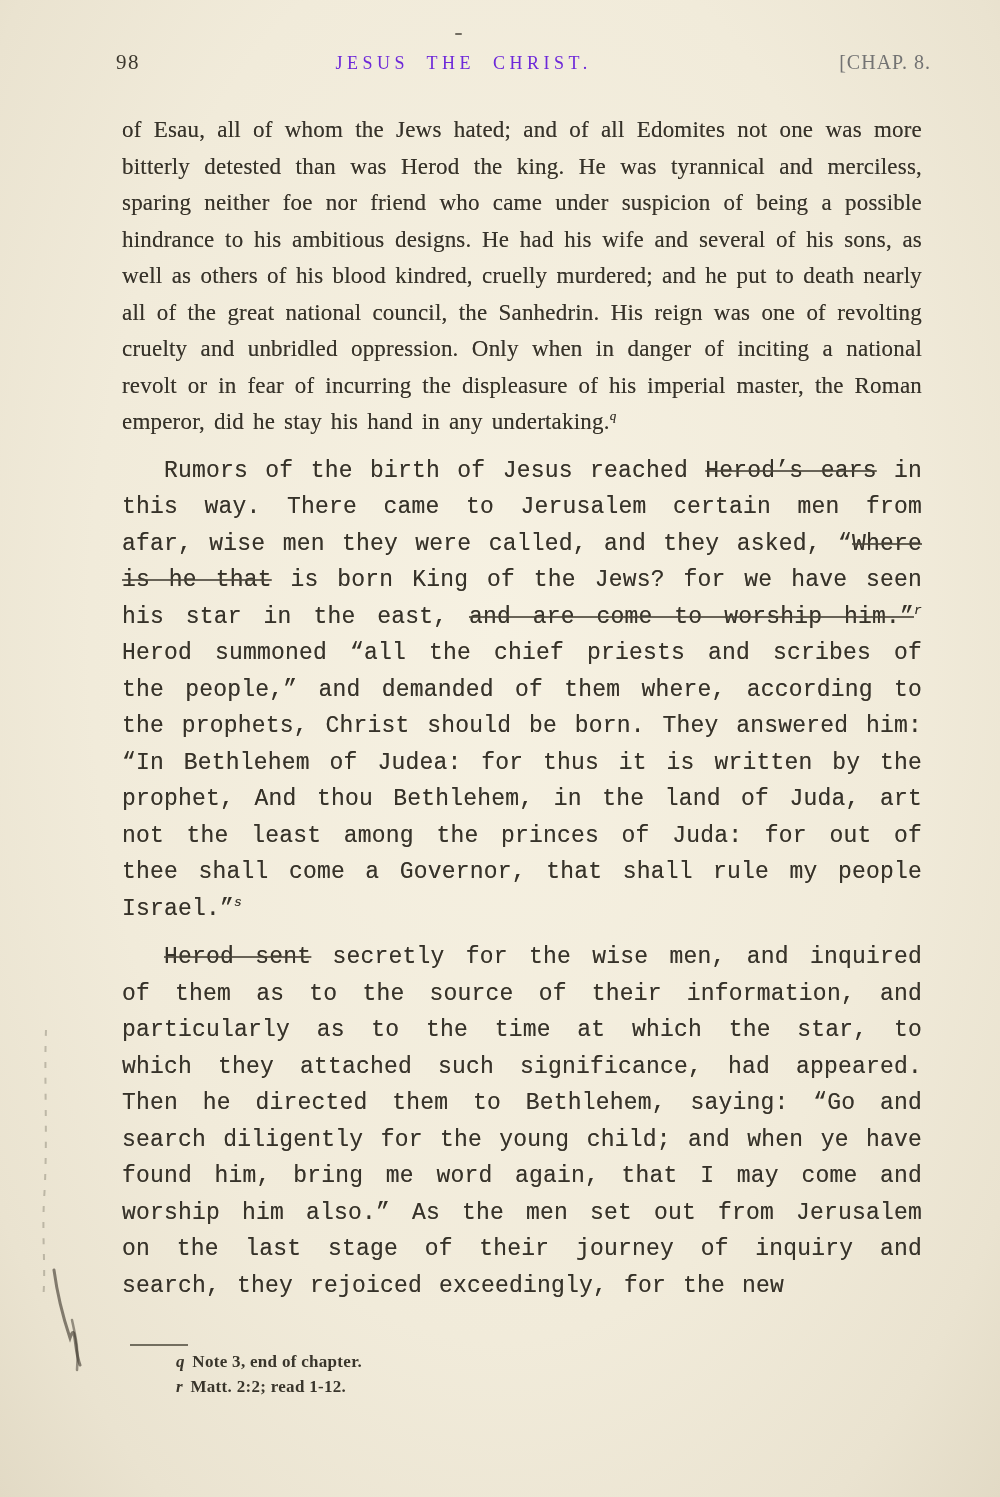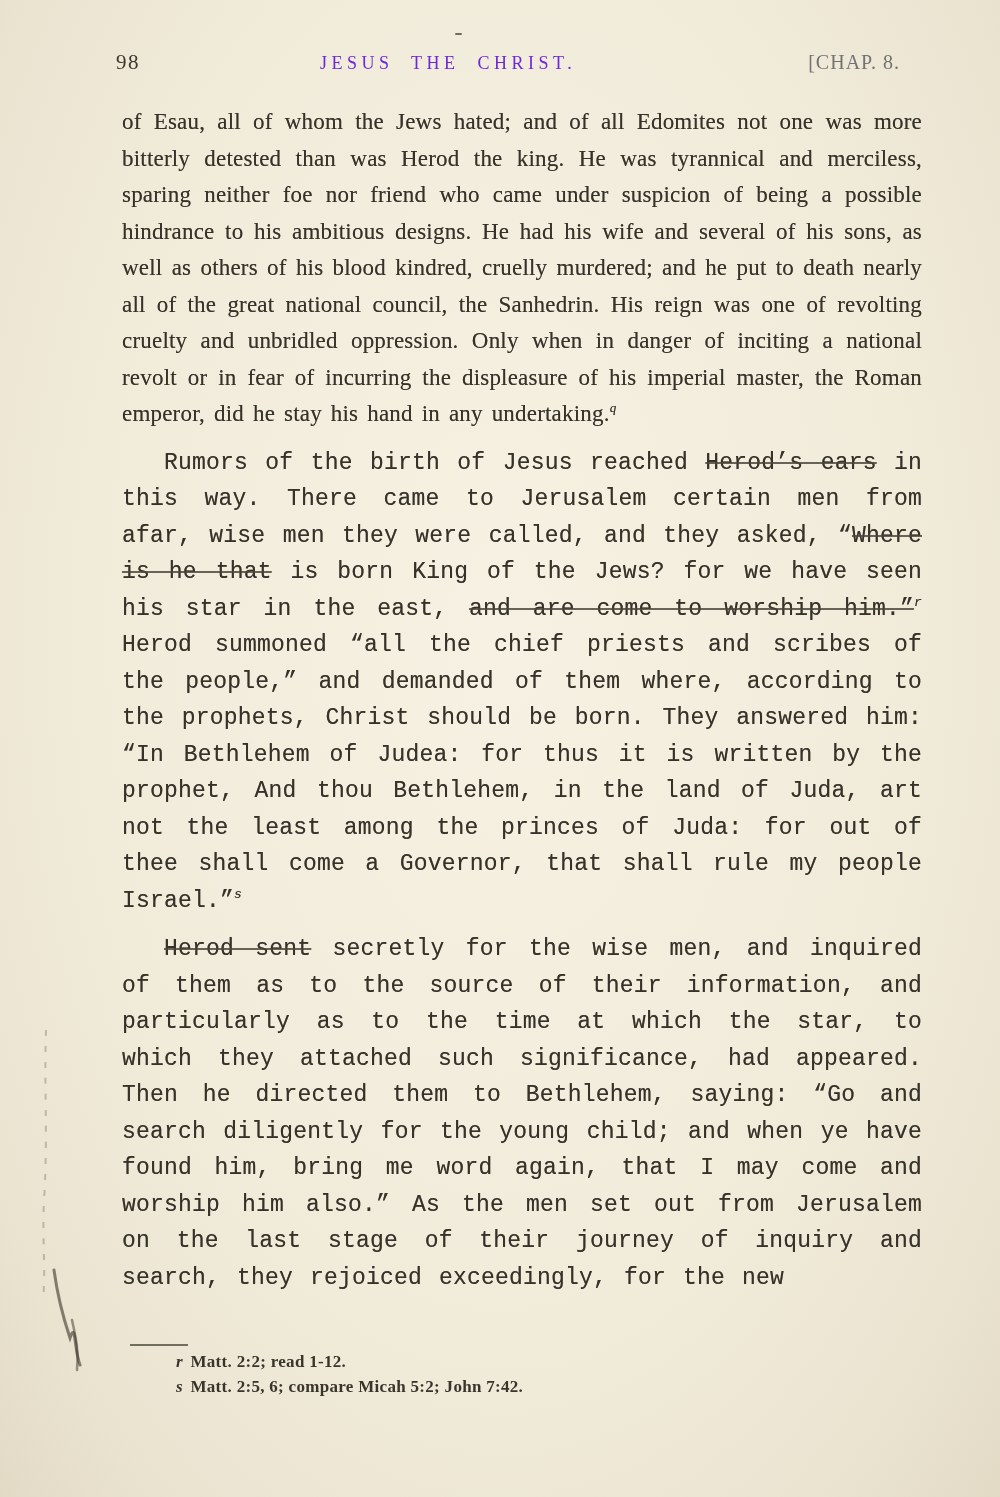--- a/index.html
+++ b/index.html
@@ -10,21 +10,21 @@
     overflow: hidden;
     background:
       radial-gradient(ellipse at 50% 42%, #f6f1e2 0%, #f1ebda 58%, #eae3d0 85%, #e2dac5 100%);
     font-family: "Liberation Serif", serif;
     color: #363229;
   }
 
   
   .page-header {
     position: absolute;
-    top: 50px; left: 116px; right: 100px;
+    top: 50px; left: 116px; right: 69px;
     display: flex;
     justify-content: space-between;
     align-items: baseline;
   }
   .page-number {
     font-size: 21px;
     letter-spacing: 1.5px;
     color: #3c382e;
   }
   .running-title {
@@ -45,21 +45,21 @@
     position: absolute;
     top: 100px;
     left: 122px;
     width: 800px;
     font-size: 23px;
     line-height: 36.5px;
     text-align: justify;
     color: #363229;
     text-shadow: 0 0 0.5px rgba(54, 50, 41, 0.55);
   }
-  .para { margin: 4px 0 12px 0; word-spacing: 3px; letter-spacing: 0.2px; }
+  .para { margin: 12px 0 12px 0; word-spacing: 3px; letter-spacing: 0.2px; }
   .para.indent { text-indent: 42px; font-family: Liberation Mono, monospace; }
 
   .struck {
     text-decoration: line-through;
     text-decoration-thickness: 2px;
     text-decoration-color: rgba(82, 76, 63, 0.6);
   }
   sup.fn-ref {
     font-size: 13px;
     font-style: italic;
@@ -114,21 +114,21 @@
 
 <div class="body-text">
     <p class="para"><span>of Esau, all of whom the Jews hated; and of all Edomites not one was more bitterly detested than was Herod the king. He was tyrannical and merciless, sparing neither foe nor friend who came under suspicion of being a possible hindrance to his ambitious designs. He had his wife and several of his sons, as well as others of his blood kindred, cruelly murdered; and he put to death nearly all of the great national council, the Sanhedrin. His reign was one of revolting cruelty and unbridled oppression. Only when in danger of inciting a national revolt or in fear of incurring the displeasure of his imperial master, the Roman emperor, did he stay his hand in any undertaking.</span><sup class="fn-ref">q</sup></p>
     <p class="para indent"><span>Rumors of the birth of Jesus reached </span><span class="struck">Herod’s ears</span><span> in this way. There came to Jerusalem certain men from afar, wise men they were called, and they asked, “</span><span class="struck">Where is he that</span><span> is born King of the Jews? for we have seen his star in the east, </span><span class="struck">and are come to worship him.”</span><sup class="fn-ref">r</sup><span> Herod summoned “all the chief priests and scribes of the people,” and demanded of them where, according to the prophets, Christ should be born. They answered him: “In Bethlehem of Judea: for thus it is written by the prophet, And thou Bethlehem, in the land of Juda, art not the least among the princes of Juda: for out of thee shall come a Governor, that shall rule my people Israel.”</span><sup class="fn-ref">s</sup></p>
     <p class="para indent"><span class="struck">Herod sent</span><span> secretly for the wise men, and inquired of them as to the source of their information, and particularly as to the time at which the star, to which they attached such significance, had appeared. Then he directed them to Bethlehem, saying: “Go and search diligently for the young child; and when ye have found him, bring me word again, that I may come and worship him also.” As the men set out from Jerusalem on the last stage of their journey of inquiry and search, they rejoiced exceedingly, for the new</span></p>
   </div>
 
 <div class="footnote-rule"></div>
 
 <div class="footnotes">
+    <div class="footnote"><span class="fn-marker">q</span><span> Note 3, end of chapter.</span></div>
     <div class="footnote"><span class="fn-marker">r</span><span> Matt. 2:2; read 1-12.</span></div>
-    <div class="footnote"><span class="fn-marker">s</span><span> Matt. 2:5, 6; compare Micah 5:2; John 7:42.</span></div>
   </div>
 
 <svg class="pencil-marks" viewBox="0 0 90 360" xmlns="http://www.w3.org/2000/svg">
   <path d="M22 10 C 20 60, 24 120, 20 180 C 18 220, 22 250, 19 280" fill="none" stroke="rgba(70,64,52,0.28)" stroke-width="2" stroke-dasharray="6 10"></path>
   <path d="M30 250 C 34 280, 40 300, 46 318 C 52 300, 50 330, 56 345" fill="none" stroke="rgba(58,52,42,0.6)" stroke-width="3" stroke-linecap="round"></path>
   <path d="M48 300 C 52 318, 55 332, 53 350" fill="none" stroke="rgba(58,52,42,0.5)" stroke-width="2.5" stroke-linecap="round"></path>
 </svg>
 
 </body></html>

